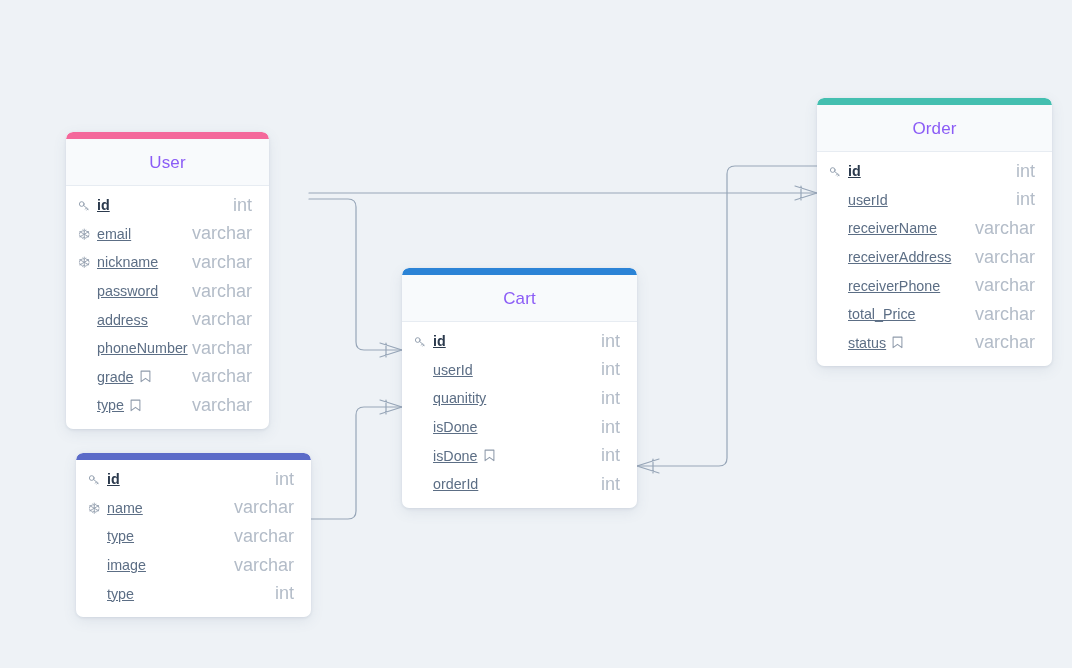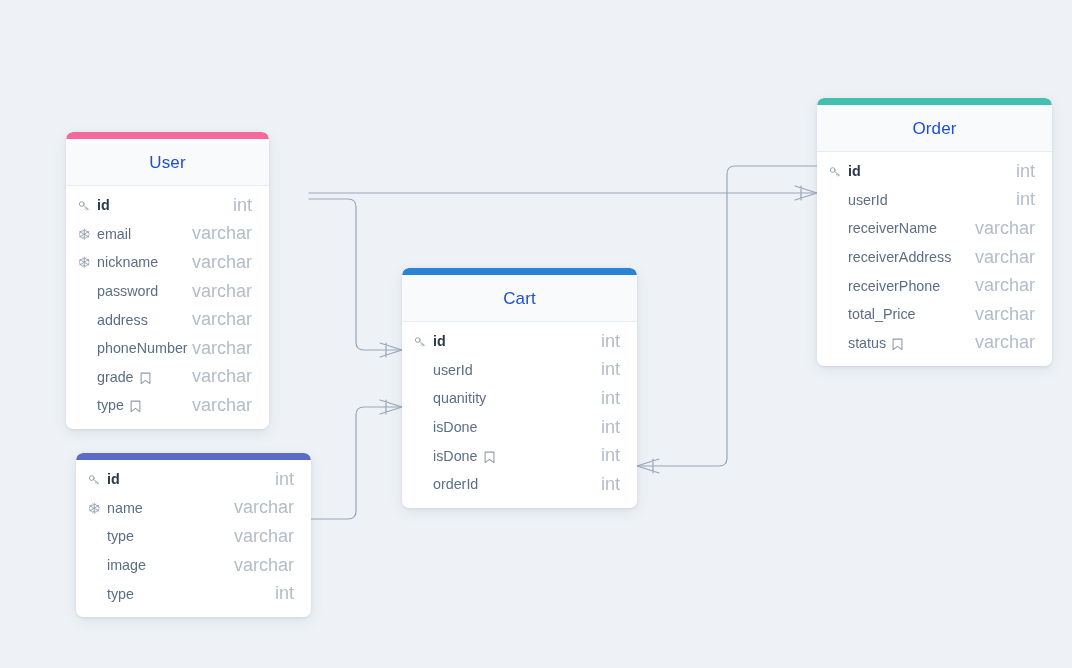--- a/index.html
+++ b/index.html
@@ -45,21 +45,21 @@
     height: 7px;
     width: 100%;
     border-radius: 7px 7px 0 0;
   }
 
   .table-title {
     height: 47px;
     line-height: 47px;
     text-align: center;
     font-size: 17px;
-    color: #1d4ed8;
+    color: #8b5cf6;
     background: #f8fafc;
     border-bottom: 1px solid #e7ecf2;
     letter-spacing: 0.1px;
   }
 
   .fields {
     padding: 5px 0 9px 0;
   }
 
   .field-row {
@@ -78,22 +78,23 @@
     justify-content: flex-start;
     margin-right: 2px;
   }
 
   .field-icon svg { display: block; }
 
   .field-name {
     color: #5c6e85;
     white-space: nowrap;
     display: flex;
-    align-items: flex-end;
+    align-items: center;
     gap: 6px;
+    text-decoration: underline;
   }
 
   .field-name.pk {
     color: #2b3a4d;
     font-weight: bold;
   }
 
   .field-type {
     margin-left: auto;
     color: #b3bcc8;

